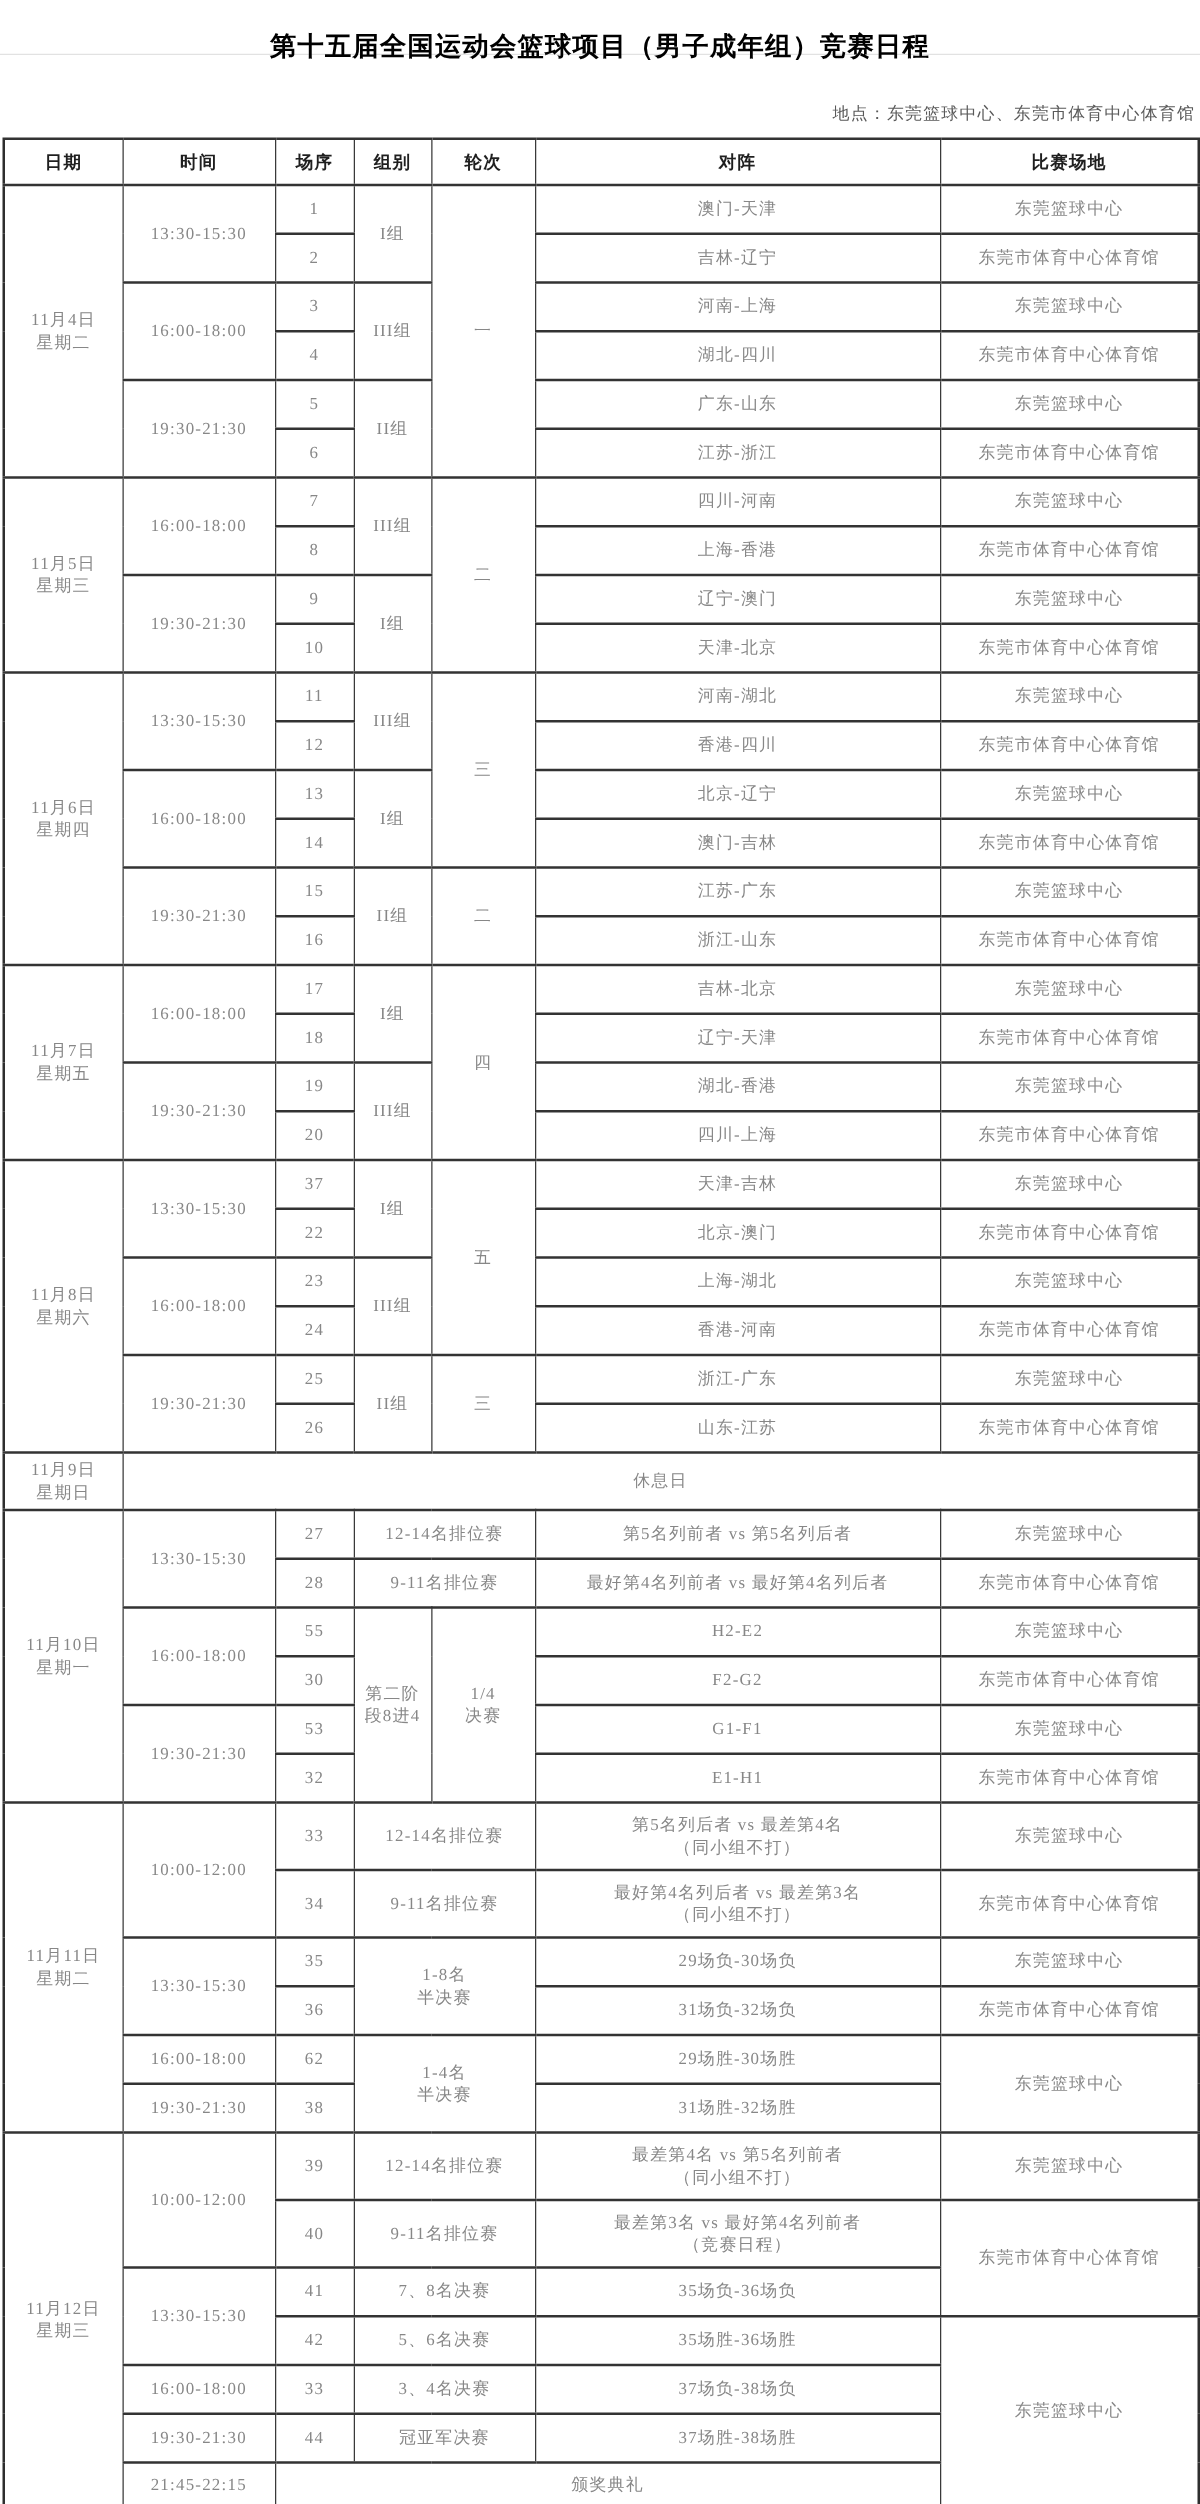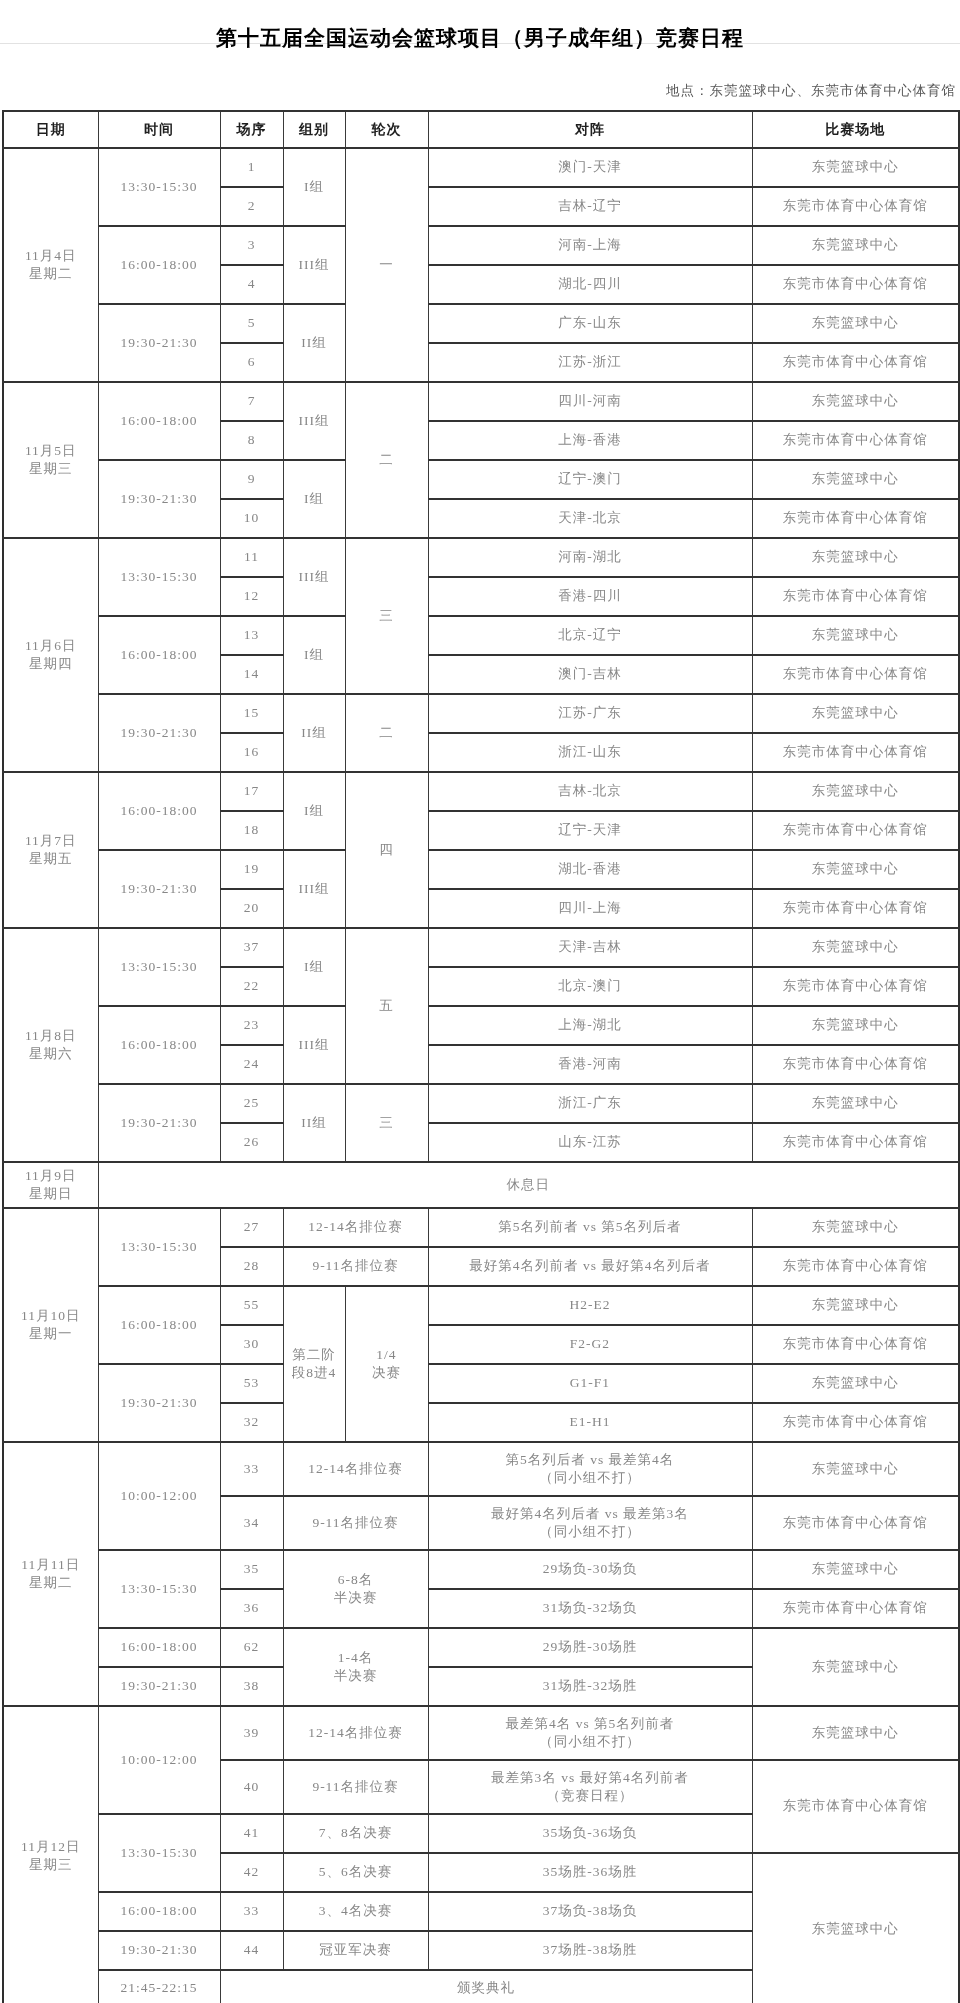--- a/index.html
+++ b/index.html
@@ -309,21 +309,21 @@
   <tr class="r-tall">
     <td>34</td>
     <td colspan="2">9-11名排位赛</td>
     <td>最好第4名列后者 vs 最差第3名
 （同小组不打）</td>
     <td>东莞市体育中心体育馆</td>
   </tr>
   <tr>
     <td rowspan="2">13:30-15:30</td>
     <td>35</td>
-    <td colspan="2" rowspan="2">6-8名
+    <td colspan="2" rowspan="2">1-8名
 半决赛</td>
     <td>29场负-30场负</td>
     <td>东莞篮球中心</td>
   </tr>
   <tr>
     <td>36</td>
     <td>31场负-32场负</td>
     <td>东莞市体育中心体育馆</td>
   </tr>
   <tr>

